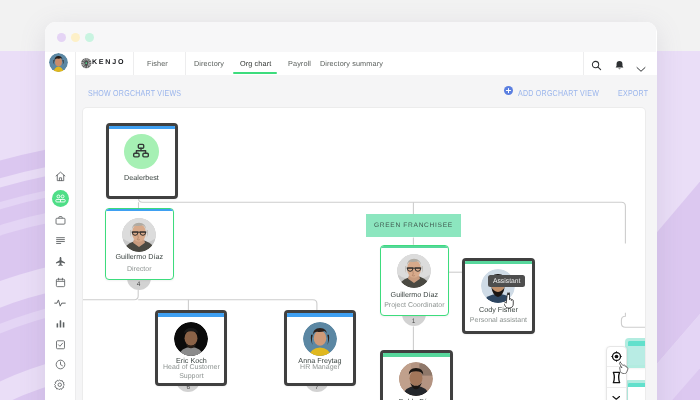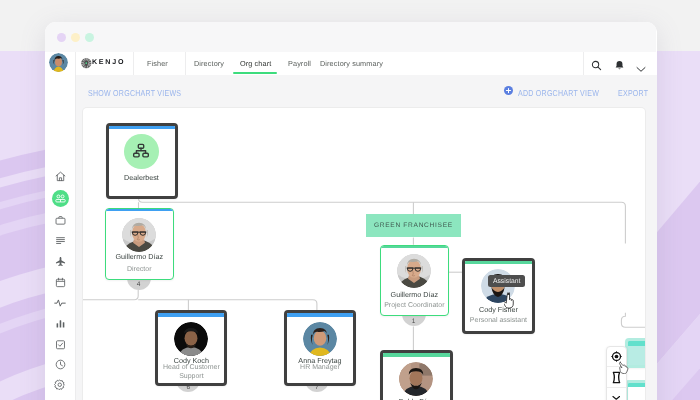--- a/index.html
+++ b/index.html
@@ -357,21 +357,21 @@
                 </defs>
               <g clip-path="url(#cl2)">
                 <rect width="40" height="40" fill="#0b0b0b"></rect>
                 <path d="M5 40 q3-10 15-11 q12 1 15 11 z" fill="#8b8b8b"></path>
                 <ellipse cx="20" cy="19" rx="7.6" ry="9" fill="#8a6247"></ellipse>
                 <path d="M11.5 14 q1-7 8.5-7 q7.5 0 8.5 7 q-2-3-8.5-3 q-6.5 0-8.5 3z" fill="#1a1a1a"></path>
                 <path d="M14 26 q6 4 12 0 q-2 5-6 5 q-4 0-6-5z" fill="#2a2019"></path>
               </g>
               </svg>
           </div>
-          <div class="cardname" style="top:42.5px" data-name="node-name">Cody Koch</div>
+          <div class="cardname" style="top:42.5px" data-name="node-name">Eric Koch</div>
           <div class="cardtitle" style="top:51.2px" data-name="node-title">Head of Customer Support</div>
         </div>
         <div class="badge" style="left:93.4px;top:260.3px;width:24px;height:24px" data-name="node-count-badge">6</div>
 
         <div class="card" style="left:200.7px;top:202.3px;width:66.5px;height:70.0px" data-name="orgchart-node-anna-freytag">
           <div class="accent" style="background:#3fa0f2"></div>
           <div class="cardav" style="left:16.2px;top:8.5px;width:34px;height:34px" data-name="person-avatar">
             <svg width="34" height="34" viewBox="0 0 40 40">
                 <defs>
                   <clipPath id="cl3">

